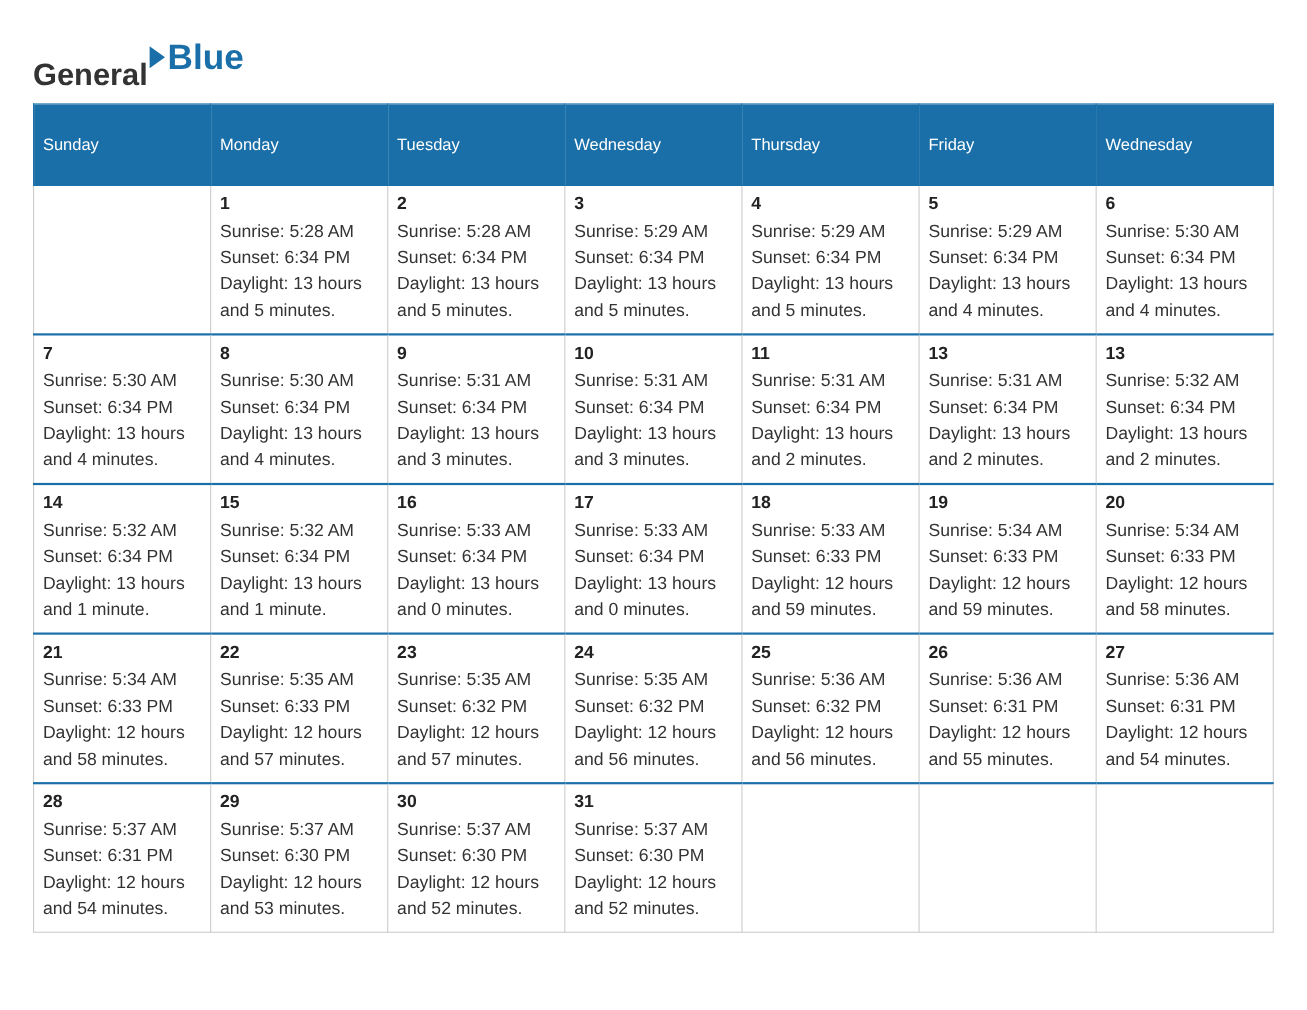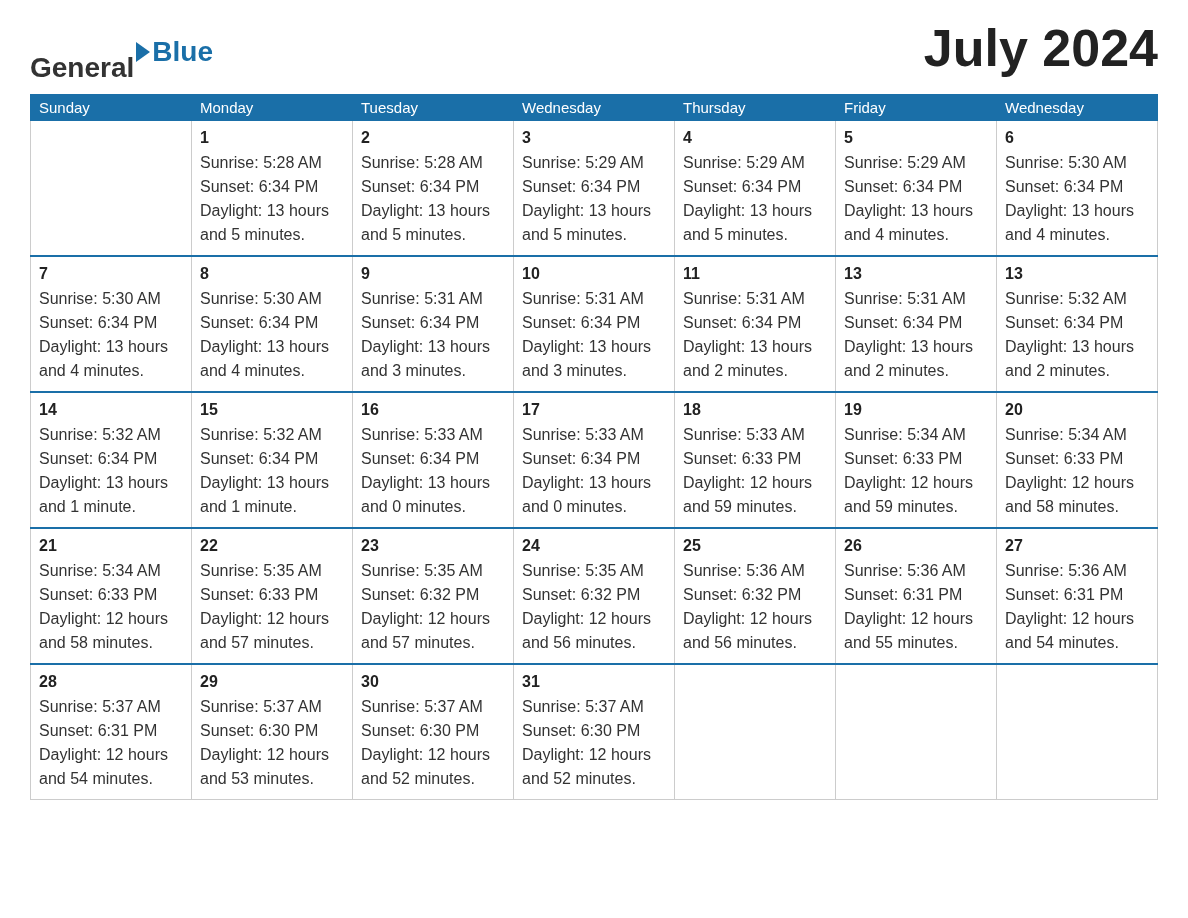--- a/index.html
+++ b/index.html
@@ -34,21 +34,21 @@
       width: 0;
       height: 0;
       border-left: 14px solid #1a6fa8;
       border-top: 10px solid transparent;
       border-bottom: 10px solid transparent;
       margin: 0 2px;
       vertical-align: middle;
     }
     .logo-blue {
       color: #1a6fa8;
-      font-size: 28px;
+      font-size: 32px;
       font-weight: bold;
     }
     .title-block {
       text-align: right;
     }
     .month-year {
       font-size: 52px;
       font-weight: bold;
       color: #222;
       line-height: 1.1;
@@ -59,21 +59,21 @@
       margin-top: 4px;
     }
     table {
       width: 100%;
       border-collapse: collapse;
       margin-top: 10px;
     }
     thead tr th {
       background-color: #1a6fa8;
       color: #fff;
-      padding: 4px 8px;
+      padding: 28px 8px;
       font-size: 15px;
       font-weight: normal;
       text-align: left;
       border: 1px solid #1a6fa8;
     }
     tbody tr td {
       vertical-align: top;
       padding: 8px 8px;
       border: 1px solid #ccc;
       font-size: 12.5px;
@@ -105,21 +105,20 @@
 
 <div class="header">
   <div class="logo">
     <div class="logo-text">
       <span class="logo-general">General</span>
       <span class="logo-arrow"></span>
       <span class="logo-blue">Blue</span>
     </div>
   </div>
   <div class="title-block">
-    <div class="month-year">July 2024</div>
   </div>
 </div>
 
 <table>
   <thead>
     <tr>
       <th>Sunday</th>
       <th>Monday</th>
       <th>Tuesday</th>
       <th>Wednesday</th>

